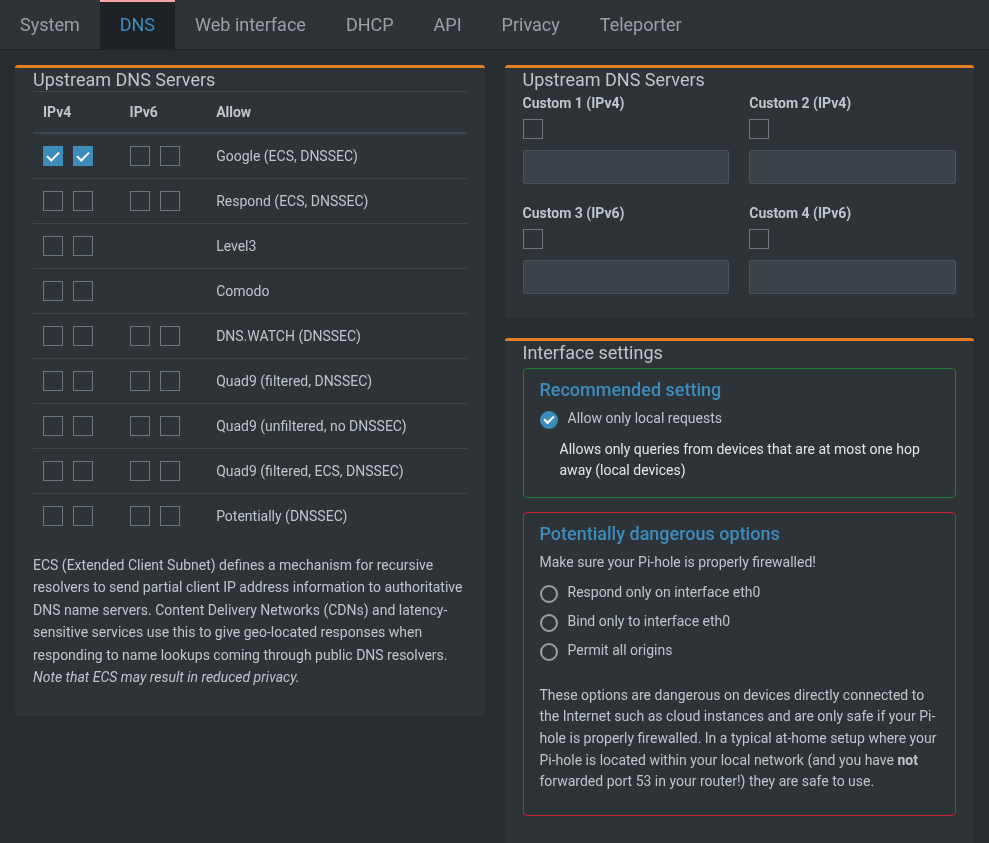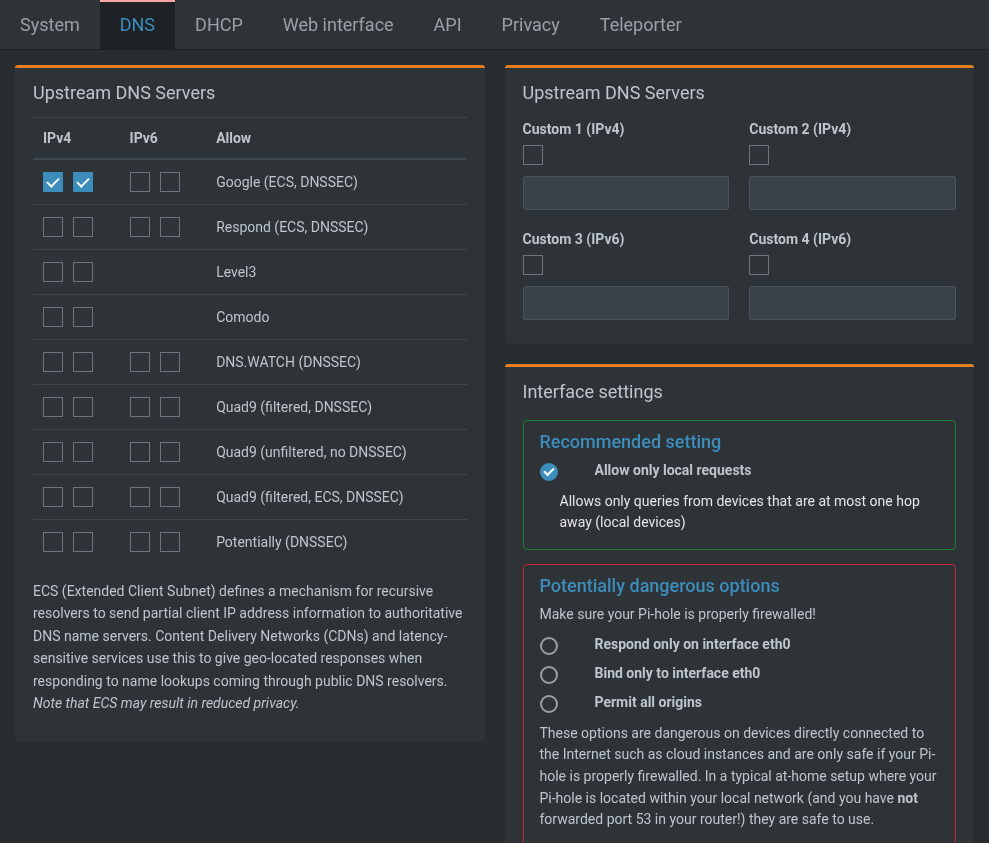--- a/index.html
+++ b/index.html
@@ -35,21 +35,21 @@
     padding: 15px;
   }
   .col { flex: 1; min-width: 0; }
   .card {
     background: #2e3338;
     border-top: 3px solid #e67e22;
     border-radius: 3px;
     margin-bottom: 20px;
   }
   .card-header {
-    padding: 14px 18px;
+    padding: 1px 18px;
     font-size: 18px;
     font-weight: 400;
     color: #bec5cb;
   }
   .card-body { padding: 0 18px 18px 18px; }
   table {
     width: 100%;
     border-collapse: collapse;
   }
   th {
@@ -155,45 +155,45 @@
     border-color: #3c8dbc;
   }
   .radio.selected::after {
     content: "";
     width: 8px;
     height: 4px;
     border-left: 2px solid #fff;
     border-bottom: 2px solid #fff;
     transform: rotate(-45deg) translate(1px, -1px);
   }
-  .radio-label { font-weight: 700; color: #bec5cb; margin-left: 27px; }
+  .radio-label { font-weight: 400; color: #bec5cb; }
   .radio-desc {
     color: #e5e5e5;
     line-height: 1.5;
     margin-left: 20px;
     margin-top: 2px;
   }
   .warn-text {
     color: #bec5cb;
     line-height: 1.55;
     margin-bottom: 6px;
   }
   .warn-text .bold { font-weight: 700; }
   .col-narrow { width: 54px; }
   .pad-body { padding-top: 4px; }
-  .mt10 { margin-top: 10px; }
+  .mt10 { margin-top: 24px; }
 </style>
 </head>
 <body>
 
 <div class="tabs" id="tabs">
     <div class="tab">System</div>
     <div class="tab active">DNS</div>
+    <div class="tab">Web interface</div>
     <div class="tab">DHCP</div>
-    <div class="tab">Web interface</div>
     <div class="tab">API</div>
     <div class="tab">Privacy</div>
     <div class="tab">Teleporter</div>
   </div>
 
 <div class="content">
   <div class="col">
     <div class="card">
       <div class="card-header">Upstream DNS Servers</div>
       <div class="card-body">

